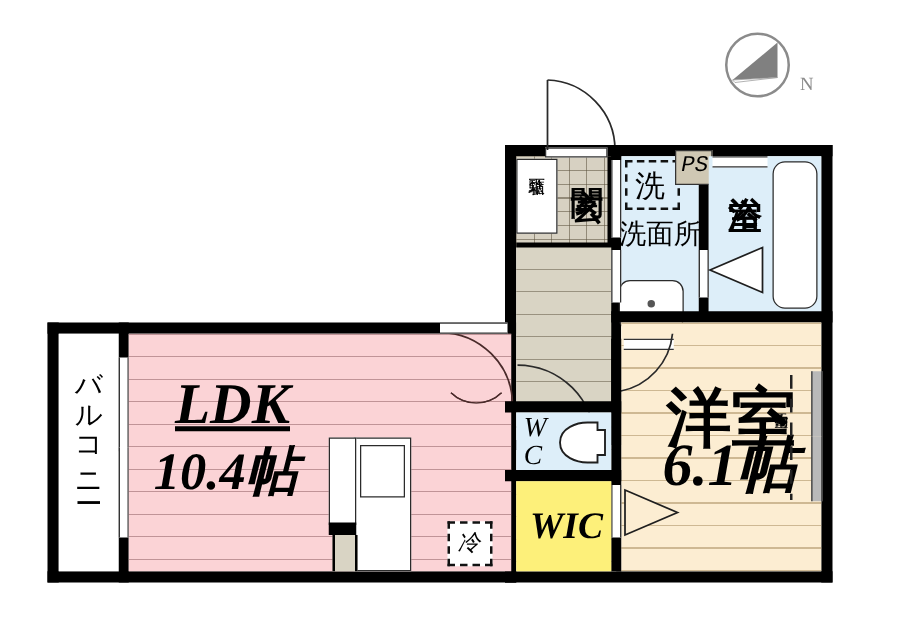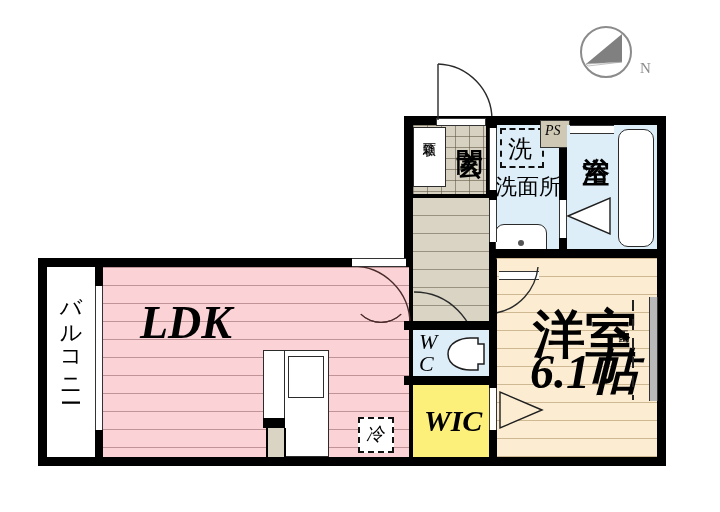--- a/index.html
+++ b/index.html
@@ -96,21 +96,22 @@
   <div class="wall" style="left:38px;top:258px;width:9px;height:208px;"></div>
   <div class="wall" style="left:38px;top:457px;width:375px;height:9px;"></div>
 
   <div class="fill fill-white" style="left:47px;top:267px;width:50px;height:190px;"></div>
   <div class="wall" style="left:95px;top:258px;width:8px;height:208px;"></div>
   <div class="win-v" style="left:95px;top:286px;width:8px;height:75px;"></div>
   <div class="win-v" style="left:95px;top:358px;width:8px;height:72px;"></div>
   <div class="lbl vert" style="left:56px;top:283px;font-size:22px;letter-spacing:2px;font-family:'Liberation Serif',serif;">バルコニー</div>
 
   <div class="fill hatch-ldk" style="left:103px;top:267px;width:306px;height:190px;"></div>
-  <div class="lbl italic" style="left:140px;top:296px;font-size:46px;font-weight:700;font-family:'Liberation Serif',serif;">LDK</div>
+  <div class="lbl italic" style="left:140px;top:296px;font-size:46px;font-weight:700;font-family:'Liberation Serif',serif;text-decoration:underline;">LDK</div>
+  <div class="lbl italic" style="left:123px;top:349px;font-size:42px;font-weight:700;font-family:'Liberation Serif',serif;">10.4帖</div>
 
   <div class="fx" style="left:283px;top:350px;width:46px;height:107px;background:#ffffff;"></div>
   <div class="fx" style="left:288px;top:356px;width:36px;height:42px;background:#ffffff;"></div>
   <div class="fx" style="left:263px;top:350px;width:22px;height:70px;background:#ffffff;"></div>
   <div class="wall" style="left:263px;top:418px;width:22px;height:10px;"></div>
   <div class="fill" style="left:266px;top:428px;width:16px;height:29px;background:#d9d4c4;border-left:2px solid #000;border-right:2px solid #000;"></div>
 
   <div class="dashbox" style="left:358px;top:417px;width:36px;height:36px;background:#ffffff;"></div>
   <div class="lbl italic" style="left:366px;top:422px;font-size:18px;font-family:'Liberation Serif',serif;">冷</div>
 
@@ -147,21 +148,21 @@
   <div class="lbl" style="left:508px;top:133px;font-size:24px;font-family:'Liberation Serif',serif;">洗</div>
 
   <div class="lbl" style="left:495px;top:172px;font-size:22px;font-family:'Liberation Serif',serif;">洗面所</div>
 
   <div class="fx fx-round" style="left:495px;top:224px;width:52px;height:40px;"></div>
   <div class="abs" style="left:518px;top:240px;width:6px;height:6px;border-radius:50%;background:#555;"></div>
 
   <div class="win-v" style="left:489px;top:200px;width:8px;height:42px;background:#fff;"></div>
 
   <div class="fill fill-ps" style="left:540px;top:120px;width:30px;height:28px;border:1.5px solid #333;box-sizing:border-box;"></div>
-  <div class="lbl italic" style="left:545px;top:123px;font-size:14px;font-family:Liberation Serif, serif;">PS</div>
+  <div class="lbl italic" style="left:545px;top:123px;font-size:18px;font-family:Liberation Mono, monospace;">PS</div>
 
   <div class="wall" style="left:559px;top:148px;width:8px;height:108px;"></div>
   <div class="fill hatch-bath" style="left:567px;top:125px;width:90px;height:126px;"></div>
   <div class="fx fx-round" style="left:618px;top:129px;width:36px;height:118px;border-radius:10px;"></div>
   <div class="win-h" style="left:570px;top:125px;width:44px;height:9px;"></div>
   <div class="lbl vert" style="left:578px;top:136px;font-size:27px;font-weight:600;font-family:'Liberation Serif',serif;">浴室</div>
 
   <div class="win-v" style="left:559px;top:200px;width:8px;height:38px;background:#fff;"></div>
   <svg class="abs" style="left:566px;top:196px;width:46px;height:42px;">
     <polygon points="2,20 44,2 44,38" fill="#ffffff" stroke="#1f1f1f" stroke-width="1.4"></polygon>

